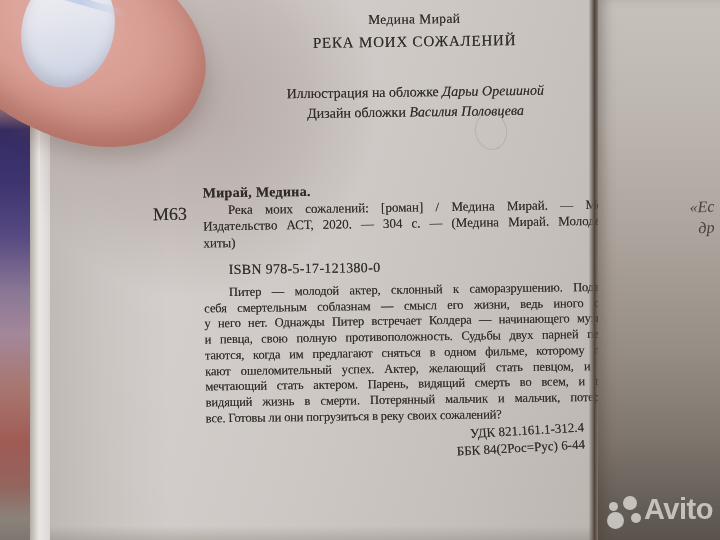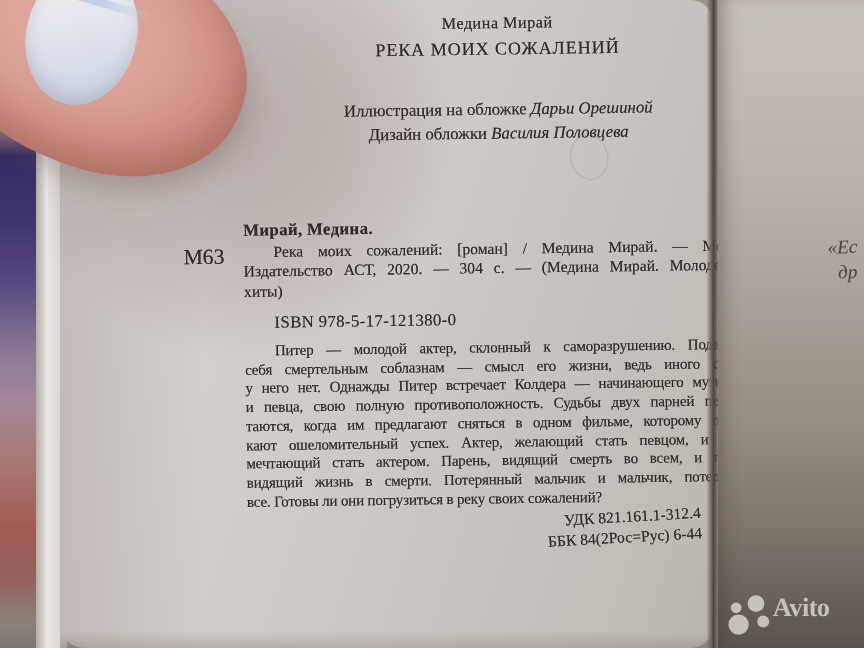--- a/index.html
+++ b/index.html
@@ -8,21 +8,21 @@
 
   
   .cover-edge{position:absolute;left:0;top:0;width:34px;height:540px;z-index:1;
     background:linear-gradient(180deg,#c9978e 0%,#c9978e 18%,#352c64 24%,#3e3470 34%,#584a82 44%,#8a7795 54%,#a4879a 62%,#a8766f 72%,#9f5b54 82%,#94645e 90%,#8b827b 96%,#7e766f 100%);}
   
   .fore-edge{position:absolute;left:30px;top:0;width:26px;height:540px;z-index:2;
     background:linear-gradient(90deg,#b4aca6 0%,#e9e6e3 35%,#dedad7 70%,#cfcac6 100%);}
 
   
   .left-page{position:absolute;left:50px;top:0;width:545px;height:540px;z-index:3;
-    background:linear-gradient(108deg,#dad6d3 0%,#d4cfcc 28%,#cdc8c4 55%,#c6c0bc 78%,#bcb6b1 100%);border-radius:20px;}
+    background:linear-gradient(108deg,#dad6d3 0%,#d4cfcc 28%,#cdc8c4 55%,#c6c0bc 78%,#bcb6b1 100%);}
   .page-curl-shadow{position:absolute;left:0;top:0;width:120px;height:540px;
     background:linear-gradient(90deg,rgba(140,128,122,0.30) 0%,rgba(150,140,134,0.16) 45%,rgba(150,140,134,0) 100%);}
   .finger-showthrough{position:absolute;left:-10px;top:-30px;width:340px;height:330px;
     background:radial-gradient(ellipse at 45% 40%,rgba(120,95,92,0.34) 0%,rgba(130,108,104,0.18) 45%,rgba(130,108,104,0) 70%);}
   .bottom-shadow{position:absolute;left:0;bottom:0;width:100%;height:14px;
     background:linear-gradient(180deg,rgba(90,80,72,0) 0%,rgba(90,80,72,0.22) 100%);}
   .stain-mark{position:absolute;left:425px;top:112px;width:30px;height:36px;border-radius:50%;
     border:1px solid rgba(150,132,122,0.30);transform:rotate(-12deg);}
 
   
@@ -58,22 +58,22 @@
     transform:rotate(-2deg);line-height:21px;white-space:nowrap;}
   .next-quote .q2{margin-left:8px;}
 
   
   .avito{position:absolute;left:8px;top:492px;width:112px;height:42px;opacity:0.88;}
   .avito .dot{position:absolute;border-radius:50%;background:#d3cfca;}
   .dot-a{left:3px;top:10px;width:9px;height:9px;}
   .dot-b{left:17px;top:4px;width:14px;height:14px;}
   .dot-c{left:1px;top:20px;width:17px;height:17px;}
   .dot-d{left:25px;top:21px;width:10px;height:10px;}
-  .avito-label{position:absolute;left:38px;top:1px;font-family:Liberation Serif, serif;
-    font-weight:bold;font-size:22px;color:#d3cfca;letter-spacing:-0.5px;}
+  .avito-label{position:absolute;left:38px;top:1px;font-family:Liberation Sans, sans-serif;
+    font-weight:bold;font-size:29px;color:#d3cfca;letter-spacing:-0.5px;}
 
   
   .finger{position:absolute;left:0;top:0;width:260px;height:180px;z-index:6;pointer-events:none;}
   .finger-skin{position:absolute;left:-58px;top:-52px;width:268px;height:190px;border-radius:48%;
     transform:rotate(24deg);
     background:radial-gradient(ellipse at 42% 42%,#e2aea5 0%,#d89d93 40%,#c4867b 72%,#b4766c 100%);
     box-shadow:inset -10px -14px 24px rgba(150,80,70,0.35), 6px 10px 18px rgba(100,75,70,0.25);}
   .finger-nail{position:absolute;left:22px;top:-30px;width:92px;height:118px;border-radius:50%;
     transform:rotate(14deg);
     background:linear-gradient(155deg,#f2f1f4 0%,#e6e7ee 40%,#d5dbe8 70%,#c8d0e2 100%);

